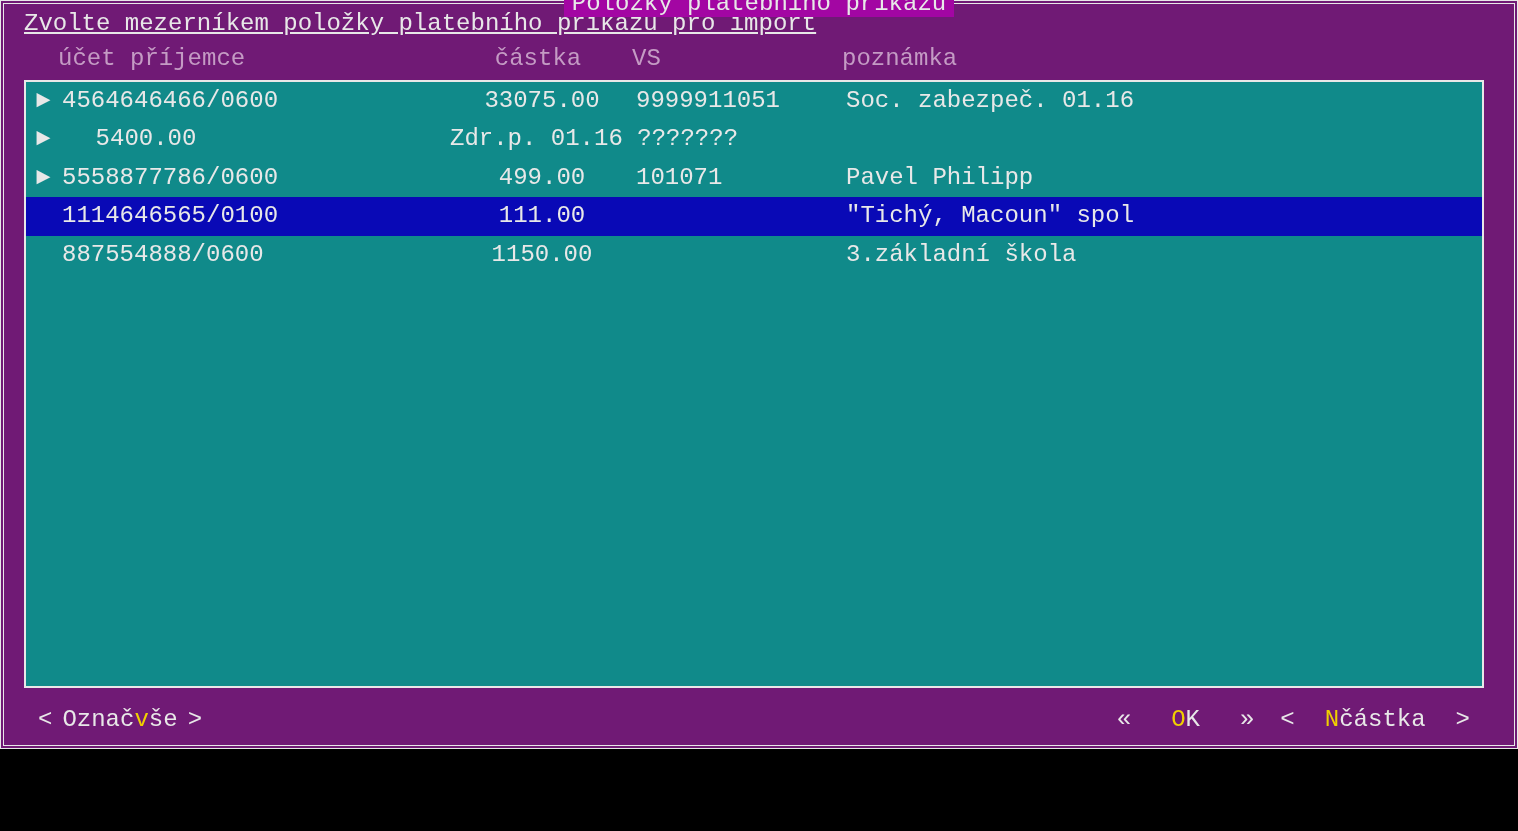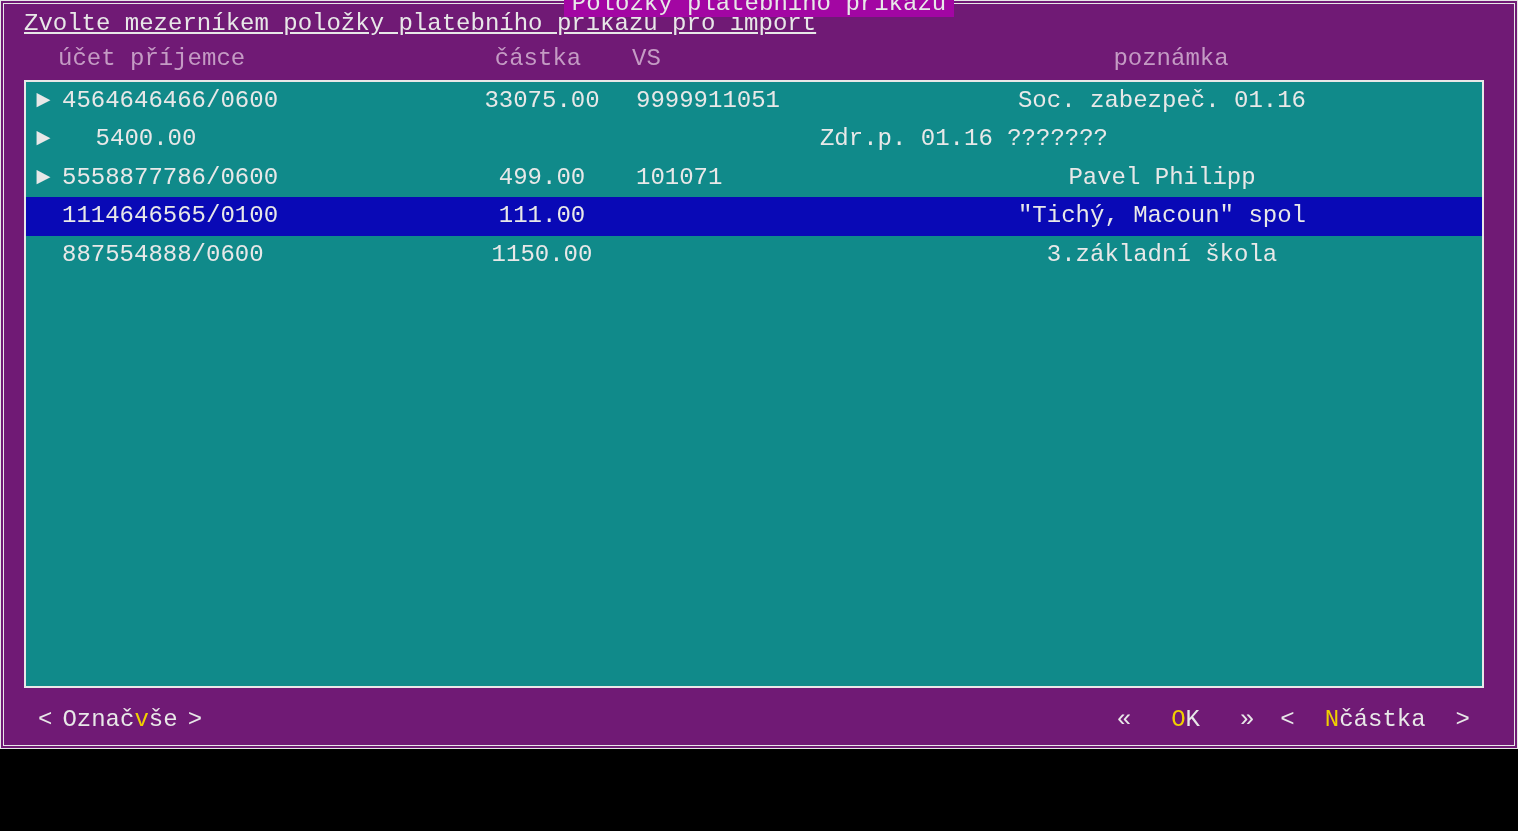--- a/index.html
+++ b/index.html
@@ -42,21 +42,21 @@
   }
   .headers {
     color: #c49bc4;
     padding: 4px 0 8px 16px;
     display: flex;
   }
   .col-marker { width: 34px; flex-shrink: 0; }
   .col-account { width: 396px; flex-shrink: 0; }
   .col-amount  { width: 178px; flex-shrink: 0; text-align: center; padding-right: 10px; }
   .col-vs      { width: 210px; flex-shrink: 0; }
-  .col-note    { flex: 1; text-align: center; }
+  .col-note    { flex: 1; }
   .listbox {
     background: #108a8a;
     border: 2px solid #e8e8e8;
     height: 608px;
     margin: 0 16px;
     position: relative;
     overflow: hidden;
   }
   .row {
     display: flex;

